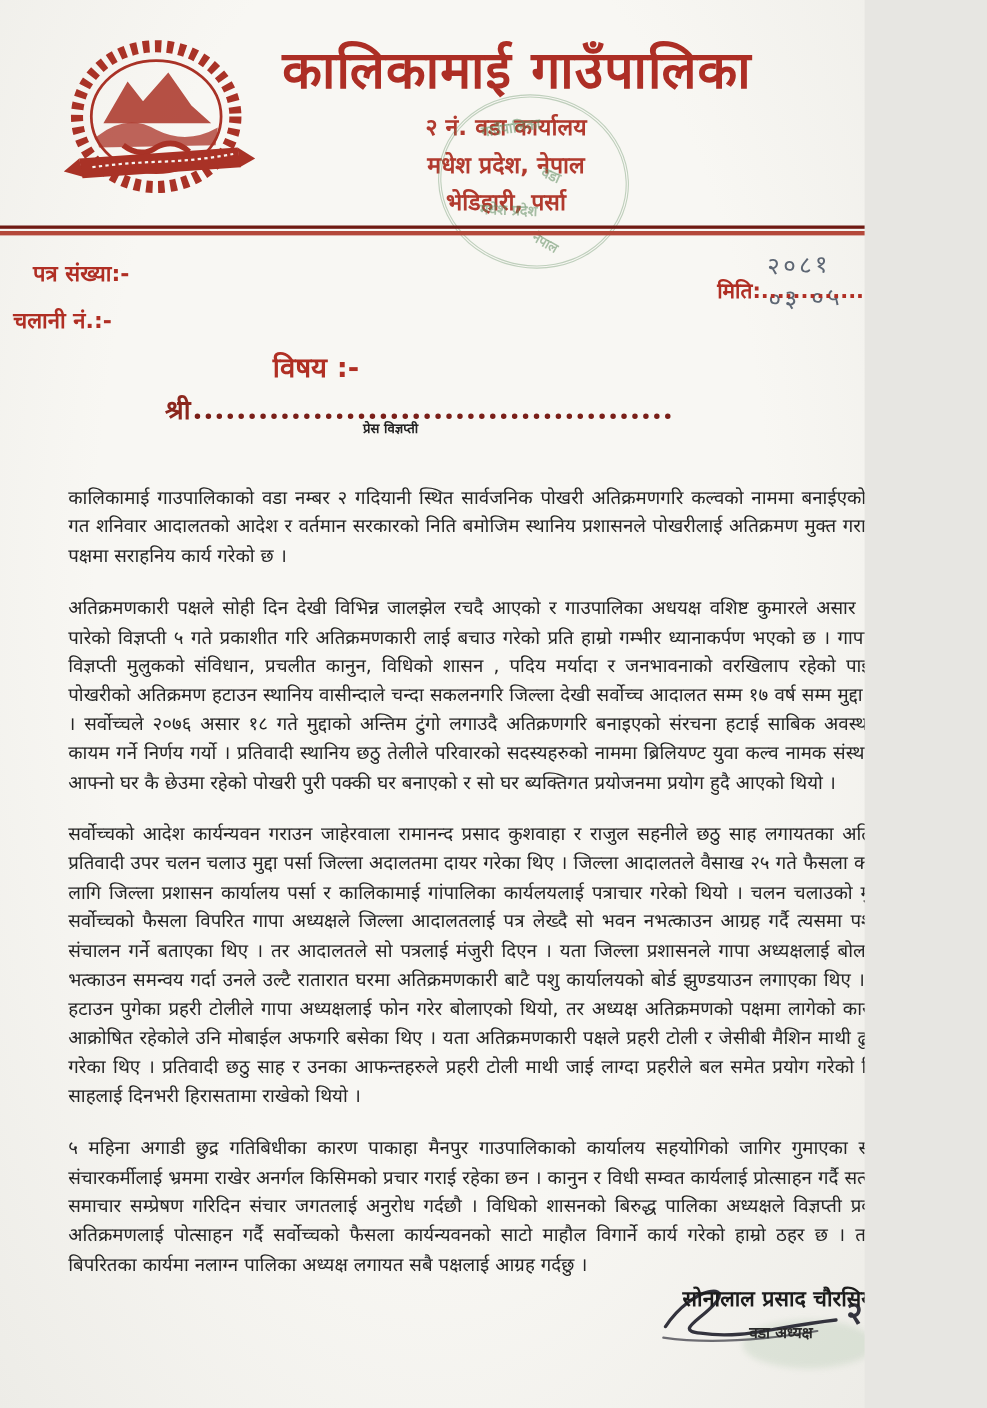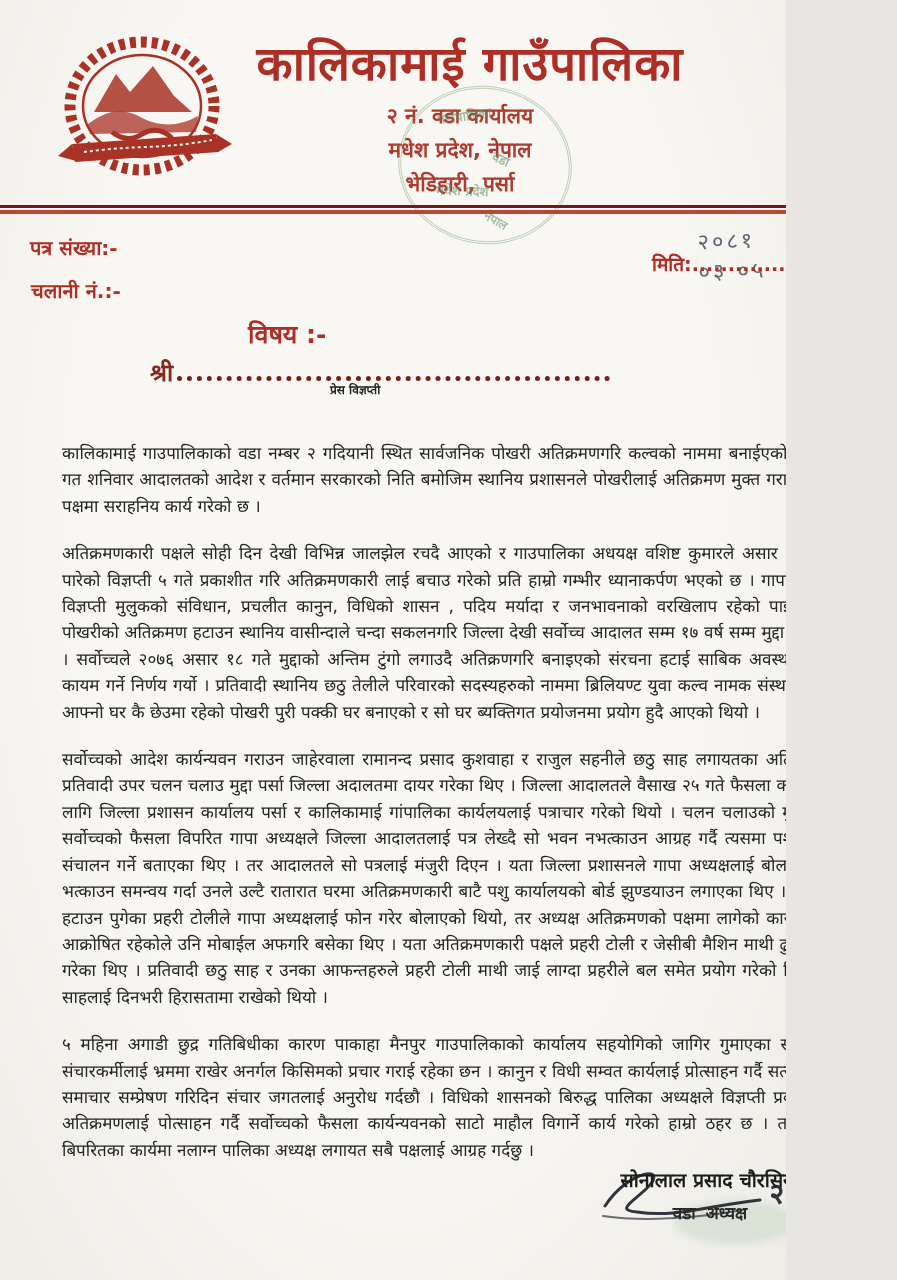--- a/index.html
+++ b/index.html
@@ -25,21 +25,21 @@
   .stamp .f0{left:28px;top:22px;transform:rotate(-18deg);}
   .stamp .f1{left:90px;top:58px;transform:rotate(14deg);}
   .stamp .f2{left:40px;top:96px;transform:rotate(-8deg);}
   .stamp .f3{left:92px;top:120px;transform:rotate(20deg);font-size:12px;}
   .rule{position:absolute;left:0;width:897px;}
   .rule .r1{height:3px;background:#6f1a13;}
   .rule .r2{height:4px;background:#b4483a;margin-top:2px;}
   
   .label-red{position:absolute;color:#b02f24;font-weight:bold;}
   .ref-label{left:30px;top:234px;font-size:20px;}
-  .dispatch-label{left:31px;top:277px;font-size:20px;}
+  .dispatch-label{left:12px;top:277px;font-size:20px;}
   .hand-date{
     position:absolute;left:698px;top:224px;font-size:22px;color:#5d6673;
     transform:rotate(-2deg);letter-spacing:3px;font-weight:500;
   }
   .miti{left:652px;top:251px;font-size:19px;}
   
   .subject-label{left:248px;top:316px;font-size:25px;}
   .shree-row{position:absolute;left:150px;top:360px;width:460px;display:flex;align-items:flex-end;}
   .shree{font-size:24px;font-weight:bold;color:#8c271e;line-height:26px;}
   .dotted-leader{flex:1;height:0;border-bottom:5px dotted #7a1f18;margin:0 0 5px 4px;}
@@ -55,21 +55,21 @@
   .sig-scrawl{position:absolute;left:30px;top:0;width:190px;height:58px;}
   .sig-date{
     position:absolute;right:-14px;top:2px;font-size:29px;color:#33333d;font-weight:600;
     transform:rotate(-5deg);letter-spacing:1px;
   }
   .sig-smudge{
     position:absolute;left:130px;top:34px;width:120px;height:44px;border-radius:50%;
     background:rgba(120,160,120,0.16);filter:blur(3px);
   }
   .sig-name{position:relative;font-size:19.5px;font-weight:bold;color:#1c1c1c;}
-  .sig-designation{position:relative;margin-top:8px;font-size:17px;font-weight:bold;color:#2a2a2a;font-family:Liberation Mono, monospace;}
+  .sig-designation{position:relative;margin-top:8px;font-size:14px;font-weight:bold;color:#2a2a2a;}
 </style>
 </head>
 <body>
 
 <div class="page">
 
   <div class="emblem">
     <svg viewBox="0 0 188 172" width="188" height="172">
       <ellipse cx="92" cy="78" rx="72" ry="64" fill="none" stroke="#a93226" stroke-width="11" stroke-dasharray="6 5"></ellipse>
       <ellipse cx="92" cy="78" rx="59" ry="51" fill="none" stroke="#a93226" stroke-width="2.5"></ellipse>

